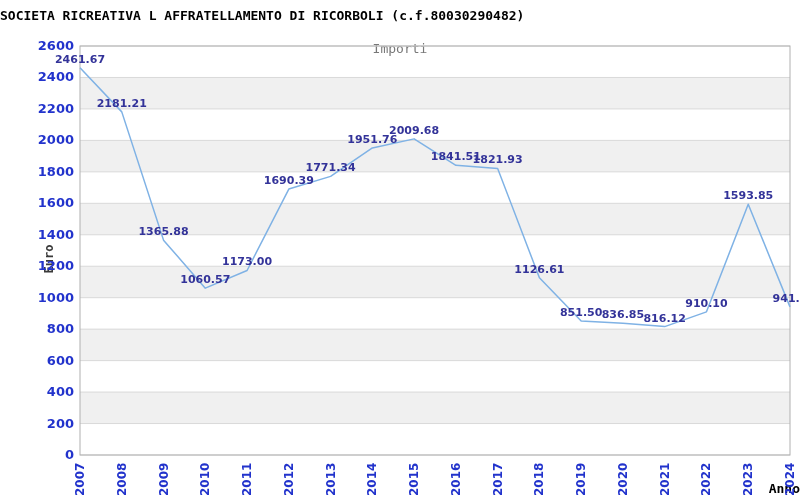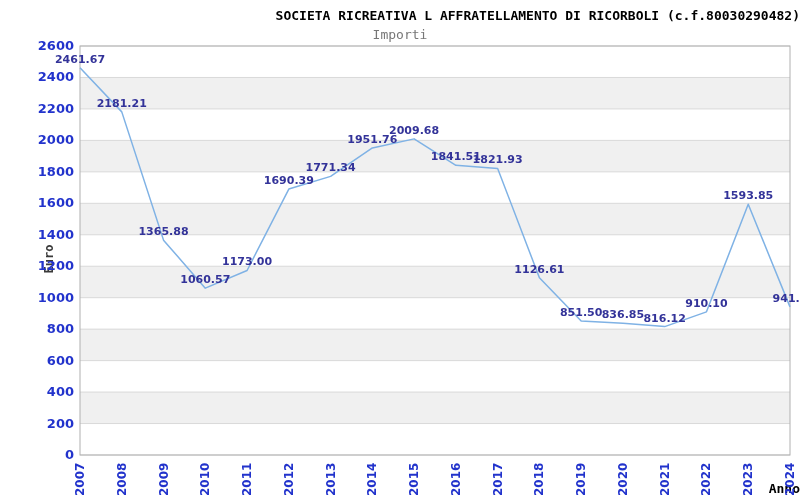--- a/index.html
+++ b/index.html
@@ -1,25 +1,25 @@
 <!DOCTYPE html>
 <html><head>
 <meta charset="utf-8">
 <style>
   html,body{margin:0;padding:0;}
   body{
     width:800px;height:500px;position:relative;overflow:hidden;
     background:#ffffff;font-family:"DejaVu Sans Mono",monospace;
   }
   .title{
-    position:absolute;top:8px;left:0;width:800px;text-align:right;
+    position:absolute;top:8px;left:0;width:800px;text-align:left;
     font:bold 13px "DejaVu Sans Mono",monospace;color:#000000;letter-spacing:0;
   }
   .subtitle{
-    position:absolute;top:27px;left:0;width:800px;text-align:center;
+    position:absolute;top:41px;left:0;width:800px;text-align:center;
     font:13px "DejaVu Sans Mono",monospace;color:#777777;
   }
   .ylabel{
     position:absolute;left:30px;top:252px;width:38px;text-align:center;
     font:bold 12px "DejaVu Sans Mono",monospace;color:#3a3a3a;
     transform:rotate(-90deg);
   }
   .xlabel{
     position:absolute;right:0;top:481px;
     font:bold 13px "DejaVu Sans Mono",monospace;color:#000000;

